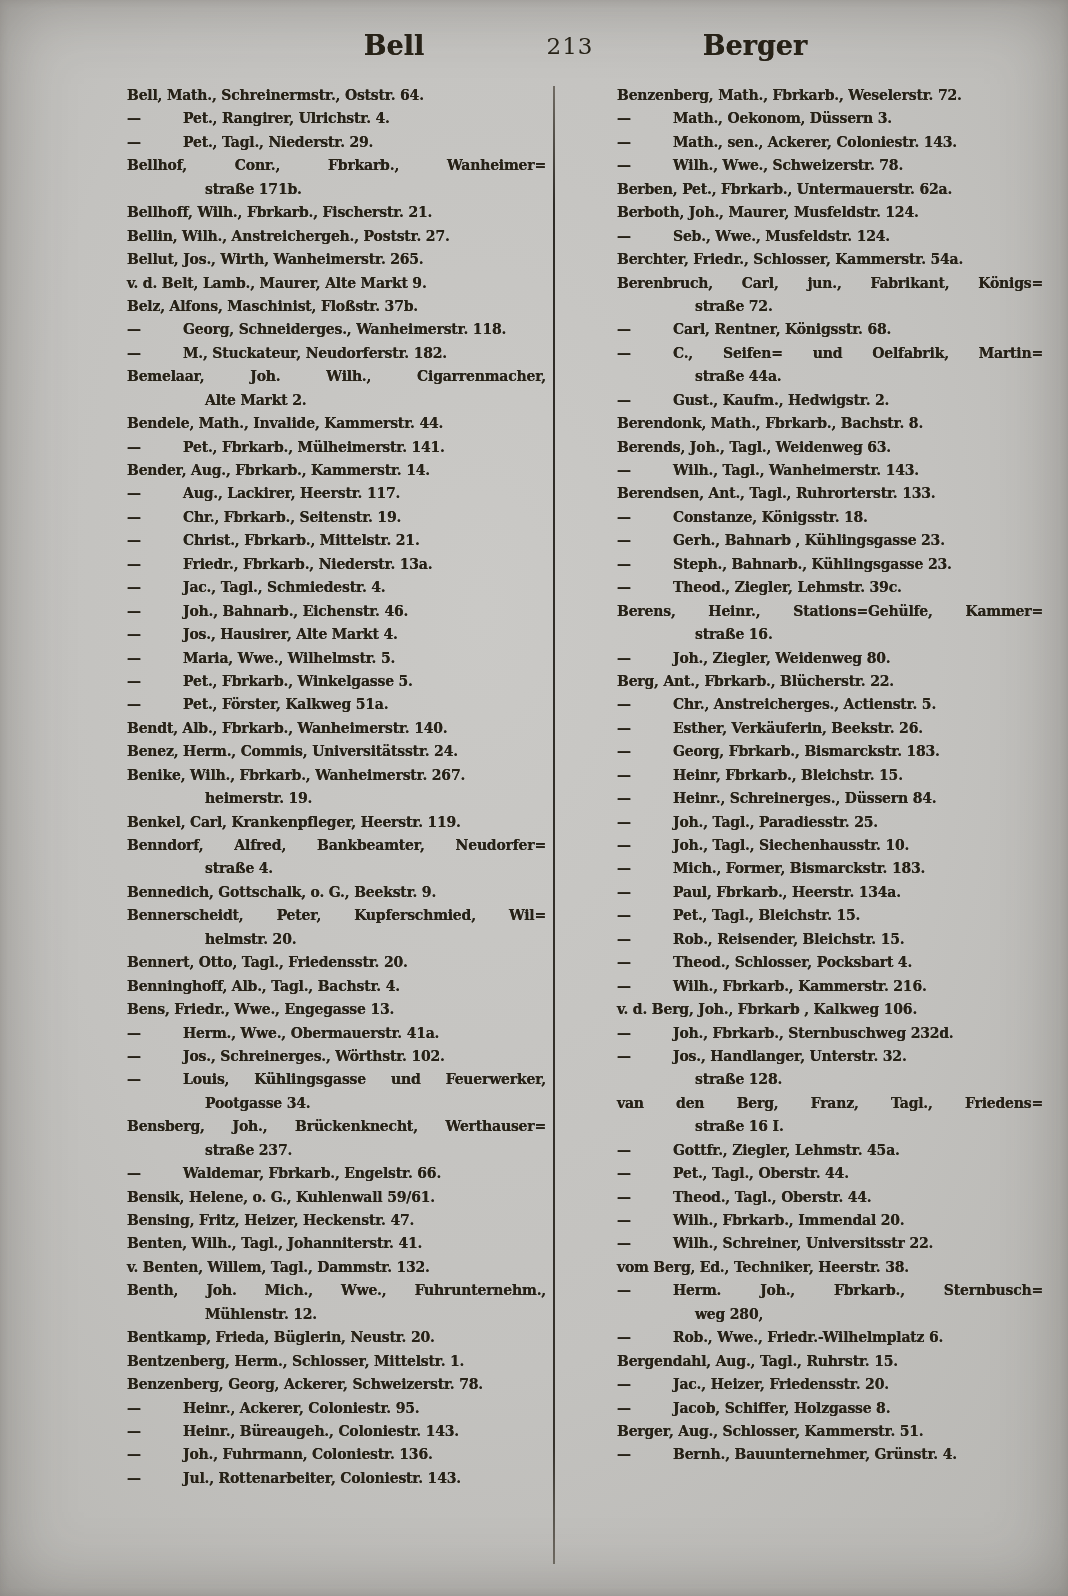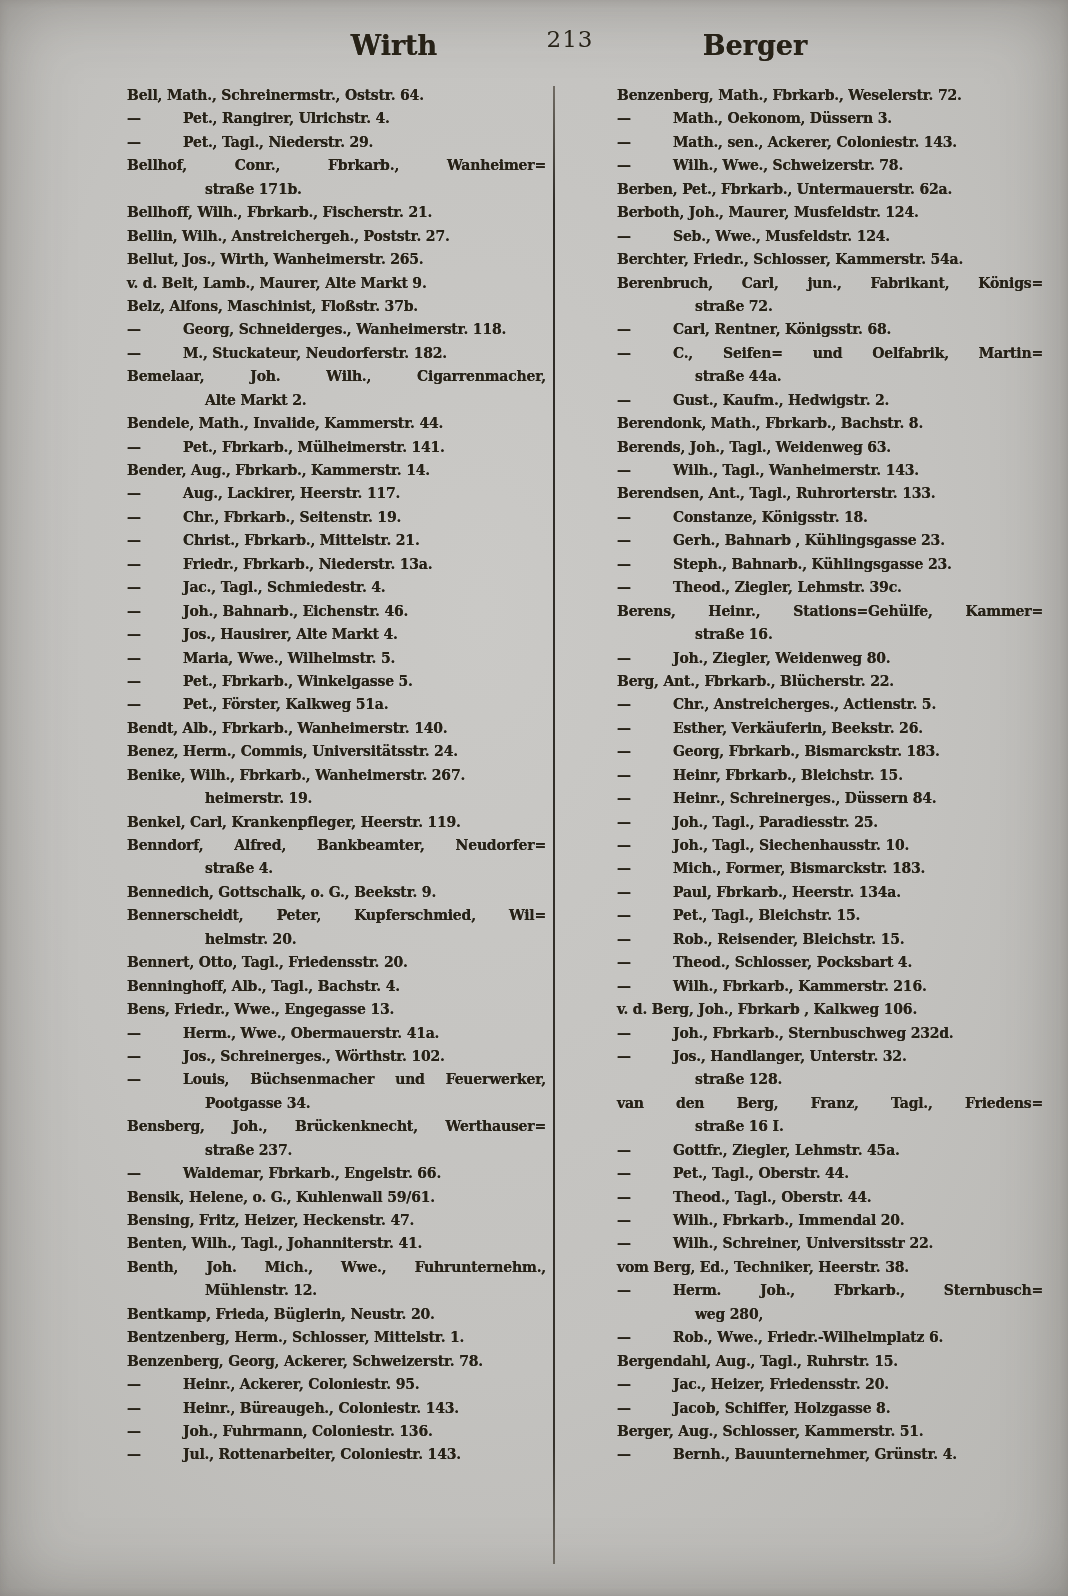--- a/index.html
+++ b/index.html
@@ -17,21 +17,21 @@
     content:"";position:absolute;inset:0;pointer-events:none;
     box-shadow:inset 0 0 70px rgba(58,53,45,0.35), inset 0 0 10px rgba(58,53,45,0.12);
   }
   .hdr{
     position:absolute;top:30px;font-weight:700;font-size:27px;
     text-shadow:0 0 0.6px rgba(40,34,25,0.85);
   }
   #kw-left{left:338px;width:112px;text-align:center;}
   #kw-right{left:688px;width:134px;text-align:center;}
   #pageno{
-    position:absolute;top:26px;left:524px;width:92px;text-align:center;
+    position:absolute;top:33px;left:524px;width:92px;text-align:center;
     font-size:23px;font-weight:400;letter-spacing:1px;
   }
   .rule-v{
     position:absolute;left:553px;top:86px;width:2px;height:1478px;
     background:linear-gradient(#716c64, #2e2b26 8%, #35312b 92%, #716c64);
   }
   .col{
     position:absolute;top:84px;font-size:14px;font-weight:700;
     line-height:23.45px;letter-spacing:-0.2px;
     text-shadow:0 0 0.5px rgba(40,34,25,0.9);
@@ -40,21 +40,21 @@
   #col-right{left:585px;width:426px;margin-left:32px;}
   .line{white-space:nowrap;height:23.45px;}
   .line.cont{padding-left:78px;}
   .line.just{white-space:normal;text-align:justify;text-align-last:justify;}
   .dash{display:inline-block;width:56px;}
 </style>
 </head>
 <body>
 
 <div class="page">
-  <div class="hdr" id="kw-left">Wirth</div>
+  <div class="hdr" id="kw-left">Bell</div>
   <div id="pageno">213</div>
   <div class="hdr" id="kw-right">Berger</div>
 
   <div class="rule-v"></div>
 
   <div class="col" id="col-left">
       <div class="line"><span>Bell, Math., Schreinermstr., Oststr. 64.</span></div>
       <div class="line"><span class="dash">—</span><span>Pet., Rangirer, Ulrichstr. 4.</span></div>
       <div class="line"><span class="dash">—</span><span>Pet., Tagl., Niederstr. 29.</span></div>
       <div class="line just"><span>Bellhof, Conr., Fbrkarb., Wanheimer=</span></div>
@@ -89,28 +89,29 @@
       <div class="line just"><span>Benndorf, Alfred, Bankbeamter, Neudorfer=</span></div>
       <div class="line cont"><span>straße 4.</span></div>
       <div class="line"><span>Bennedich, Gottschalk, o. G., Beekstr. 9.</span></div>
       <div class="line just"><span>Bennerscheidt, Peter, Kupferschmied, Wil=</span></div>
       <div class="line cont"><span>helmstr. 20.</span></div>
       <div class="line"><span>Bennert, Otto, Tagl., Friedensstr. 20.</span></div>
       <div class="line"><span>Benninghoff, Alb., Tagl., Bachstr. 4.</span></div>
       <div class="line"><span>Bens, Friedr., Wwe., Engegasse 13.</span></div>
       <div class="line"><span class="dash">—</span><span>Herm., Wwe., Obermauerstr. 41a.</span></div>
       <div class="line"><span class="dash">—</span><span>Jos., Schreinerges., Wörthstr. 102.</span></div>
-      <div class="line just"><span class="dash">—</span><span>Louis, Büchsenmacher und Feuerwerker,</span></div>
+      <div class="line just"><span class="dash">—</span><span>Louis, Kühlingsgasse und Feuerwerker,</span></div>
       <div class="line cont"><span>Pootgasse 34.</span></div>
       <div class="line just"><span>Bensberg, Joh., Brückenknecht, Werthauser=</span></div>
       <div class="line cont"><span>straße 237.</span></div>
       <div class="line"><span class="dash">—</span><span>Waldemar, Fbrkarb., Engelstr. 66.</span></div>
       <div class="line"><span>Bensik, Helene, o. G., Kuhlenwall 59/61.</span></div>
       <div class="line"><span>Bensing, Fritz, Heizer, Heckenstr. 47.</span></div>
       <div class="line"><span>Benten, Wilh., Tagl., Johanniterstr. 41.</span></div>
+      <div class="line"><span>v. Benten, Willem, Tagl., Dammstr. 132.</span></div>
       <div class="line just"><span>Benth, Joh. Mich., Wwe., Fuhrunternehm.,</span></div>
       <div class="line cont"><span>Mühlenstr. 12.</span></div>
       <div class="line"><span>Bentkamp, Frieda, Büglerin, Neustr. 20.</span></div>
       <div class="line"><span>Bentzenberg, Herm., Schlosser, Mittelstr. 1.</span></div>
       <div class="line"><span>Benzenberg, Georg, Ackerer, Schweizerstr. 78.</span></div>
       <div class="line"><span class="dash">—</span><span>Heinr., Ackerer, Coloniestr. 95.</span></div>
       <div class="line"><span class="dash">—</span><span>Heinr., Büreaugeh., Coloniestr. 143.</span></div>
       <div class="line"><span class="dash">—</span><span>Joh., Fuhrmann, Coloniestr. 136.</span></div>
       <div class="line"><span class="dash">—</span><span>Jul., Rottenarbeiter, Coloniestr. 143.</span></div>
     </div>

